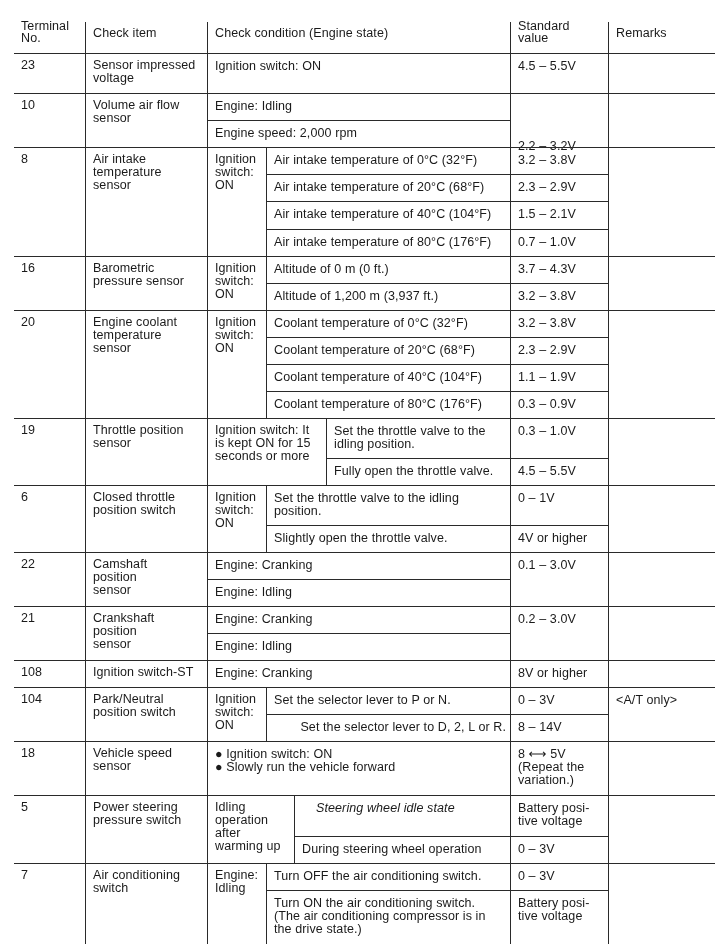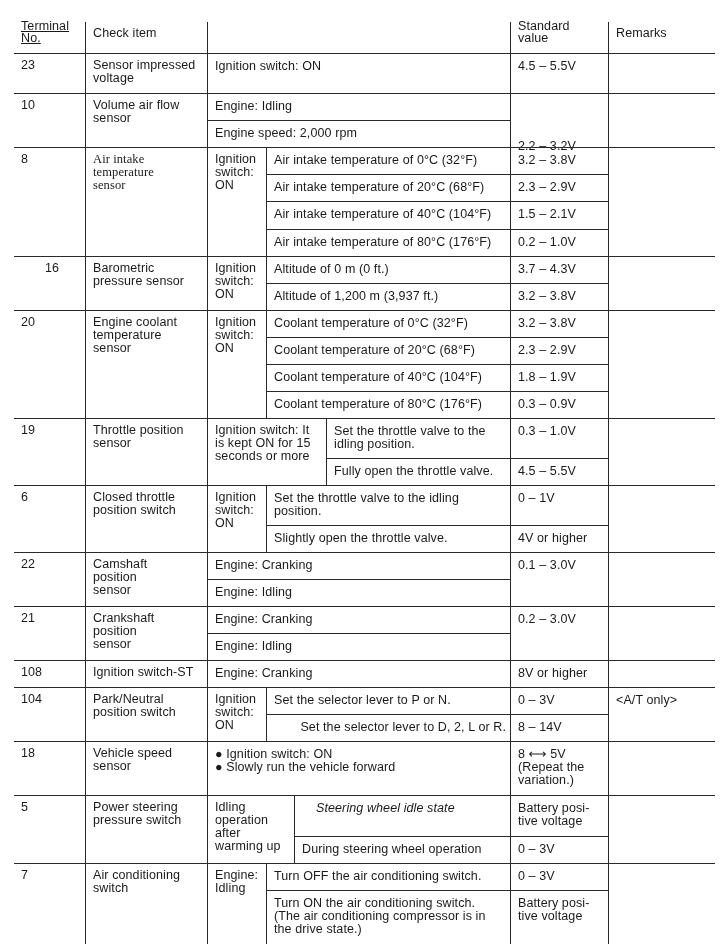--- a/index.html
+++ b/index.html
@@ -9,23 +9,24 @@
   .hline { position:absolute; height:1px; background:#2a2a2a; }
   .vline { position:absolute; width:1px; background:#2a2a2a; }
   .cell { position:absolute; font-size:12.5px; line-height:13px; letter-spacing:0.1px;
           white-space:pre-line; }
   .hdr { font-size:12.5px; line-height:12px; }
 </style>
 </head>
 <body>
 
 <div id="sheet">
-    <div class="cell hdr" style="left: 21px; top: 20px; width: 62px; text-decoration: underline;">Terminal
+    <div class="cell hdr" style="left: 21px; top: 20px; width: 62px;">Terminal
 No.</div>
     <div class="cell hdr" style="left: 93px; top: 27px; width: 110px;">Check item</div>
+    <div class="cell hdr" style="left: 215px; top: 27px; width: 290px;">Check condition (Engine state)</div>
     <div class="cell hdr" style="left: 518px; top: 20px; width: 88px;">Standard
 value</div>
     <div class="cell hdr" style="left: 616px; top: 27px; width: 95px;">Remarks</div>
     <div class="hline" style="left: 14px; top: 53px; width: 701px;"></div>
     <div class="vline" style="left: 85px; top: 22px; height: 922px;"></div>
     <div class="vline" style="left: 207px; top: 22px; height: 922px;"></div>
     <div class="vline" style="left: 510px; top: 22px; height: 922px;"></div>
     <div class="vline" style="left: 608px; top: 22px; height: 922px;"></div>
     <div class="cell" style="left: 21px; top: 59px; width: 60px;">23</div>
     <div class="cell" style="left: 93px; top: 59px; width: 112px;">Sensor impressed
@@ -35,43 +36,43 @@
     <div class="hline" style="left: 14px; top: 93px; width: 701px;"></div>
     <div class="cell" style="left: 21px; top: 99px; width: 60px;">10</div>
     <div class="cell" style="left: 93px; top: 99px; width: 112px;">Volume air flow
 sensor</div>
     <div class="cell" style="left: 215px; top: 100px; width: 291px;">Engine: Idling</div>
     <div class="cell" style="left: 518px; top: 100px; width: 88px; margin-top: 40px;">2.2 – 3.2V</div>
     <div class="cell" style="left: 215px; top: 127px; width: 291px;">Engine speed: 2,000 rpm</div>
     <div class="hline" style="left: 207px; top: 120px; width: 303px;"></div>
     <div class="hline" style="left: 14px; top: 147px; width: 701px;"></div>
     <div class="cell" style="left: 21px; top: 153px; width: 60px;">8</div>
-    <div class="cell" style="left: 93px; top: 153px; width: 112px; font-family: Liberation Serif, serif;">Air intake
+    <div class="cell" style="left: 93px; top: 153px; width: 112px;">Air intake
 temperature
 sensor</div>
     <div class="cell" style="left: 215px; top: 153px; width: 49px;">Ignition
 switch:
 ON</div>
     <div class="vline" style="left: 266px; top: 147px; height: 109px;"></div>
     <div class="cell" style="left: 274px; top: 154px; width: 232px;">Air intake temperature of 0°C (32°F)</div>
     <div class="cell" style="left: 518px; top: 154px; width: 88px;">3.2 – 3.8V</div>
     <div class="cell" style="left: 274px; top: 181px; width: 232px;">Air intake temperature of 20°C (68°F)</div>
     <div class="cell" style="left: 518px; top: 181px; width: 88px;">2.3 – 2.9V</div>
     <div class="cell" style="left: 274px; top: 208px; width: 232px;">Air intake temperature of 40°C (104°F)</div>
     <div class="cell" style="left: 518px; top: 208px; width: 88px;">1.5 – 2.1V</div>
     <div class="cell" style="left: 274px; top: 236px; width: 232px;">Air intake temperature of 80°C (176°F)</div>
-    <div class="cell" style="left: 518px; top: 236px; width: 88px;">0.2 – 1.0V</div>
+    <div class="cell" style="left: 518px; top: 236px; width: 88px;">0.7 – 1.0V</div>
     <div class="hline" style="left: 266px; top: 174px; width: 244px;"></div>
     <div class="hline" style="left: 510px; top: 174px; width: 98px;"></div>
     <div class="hline" style="left: 266px; top: 201px; width: 244px;"></div>
     <div class="hline" style="left: 510px; top: 201px; width: 98px;"></div>
     <div class="hline" style="left: 266px; top: 229px; width: 244px;"></div>
     <div class="hline" style="left: 510px; top: 229px; width: 98px;"></div>
     <div class="hline" style="left: 14px; top: 256px; width: 701px;"></div>
-    <div class="cell" style="left: 21px; top: 262px; width: 60px; margin-left: 24px;">16</div>
+    <div class="cell" style="left: 21px; top: 262px; width: 60px;">16</div>
     <div class="cell" style="left: 93px; top: 262px; width: 112px;">Barometric
 pressure sensor</div>
     <div class="cell" style="left: 215px; top: 262px; width: 49px;">Ignition
 switch:
 ON</div>
     <div class="vline" style="left: 266px; top: 256px; height: 54px;"></div>
     <div class="cell" style="left: 274px; top: 263px; width: 232px;">Altitude of 0 m (0 ft.)</div>
     <div class="cell" style="left: 518px; top: 263px; width: 88px;">3.7 – 4.3V</div>
     <div class="cell" style="left: 274px; top: 290px; width: 232px;">Altitude of 1,200 m (3,937 ft.)</div>
     <div class="cell" style="left: 518px; top: 290px; width: 88px;">3.2 – 3.8V</div>
@@ -84,21 +85,21 @@
 sensor</div>
     <div class="cell" style="left: 215px; top: 316px; width: 49px;">Ignition
 switch:
 ON</div>
     <div class="vline" style="left: 266px; top: 310px; height: 108px;"></div>
     <div class="cell" style="left: 274px; top: 317px; width: 232px;">Coolant temperature of 0°C (32°F)</div>
     <div class="cell" style="left: 518px; top: 317px; width: 88px;">3.2 – 3.8V</div>
     <div class="cell" style="left: 274px; top: 344px; width: 232px;">Coolant temperature of 20°C (68°F)</div>
     <div class="cell" style="left: 518px; top: 344px; width: 88px;">2.3 – 2.9V</div>
     <div class="cell" style="left: 274px; top: 371px; width: 232px;">Coolant temperature of 40°C (104°F)</div>
-    <div class="cell" style="left: 518px; top: 371px; width: 88px;">1.8 – 1.9V</div>
+    <div class="cell" style="left: 518px; top: 371px; width: 88px;">1.1 – 1.9V</div>
     <div class="cell" style="left: 274px; top: 398px; width: 232px;">Coolant temperature of 80°C (176°F)</div>
     <div class="cell" style="left: 518px; top: 398px; width: 88px;">0.3 – 0.9V</div>
     <div class="hline" style="left: 266px; top: 337px; width: 244px;"></div>
     <div class="hline" style="left: 510px; top: 337px; width: 98px;"></div>
     <div class="hline" style="left: 266px; top: 364px; width: 244px;"></div>
     <div class="hline" style="left: 510px; top: 364px; width: 98px;"></div>
     <div class="hline" style="left: 266px; top: 391px; width: 244px;"></div>
     <div class="hline" style="left: 510px; top: 391px; width: 98px;"></div>
     <div class="hline" style="left: 14px; top: 418px; width: 701px;"></div>
     <div class="cell" style="left: 21px; top: 424px; width: 60px;">19</div>

